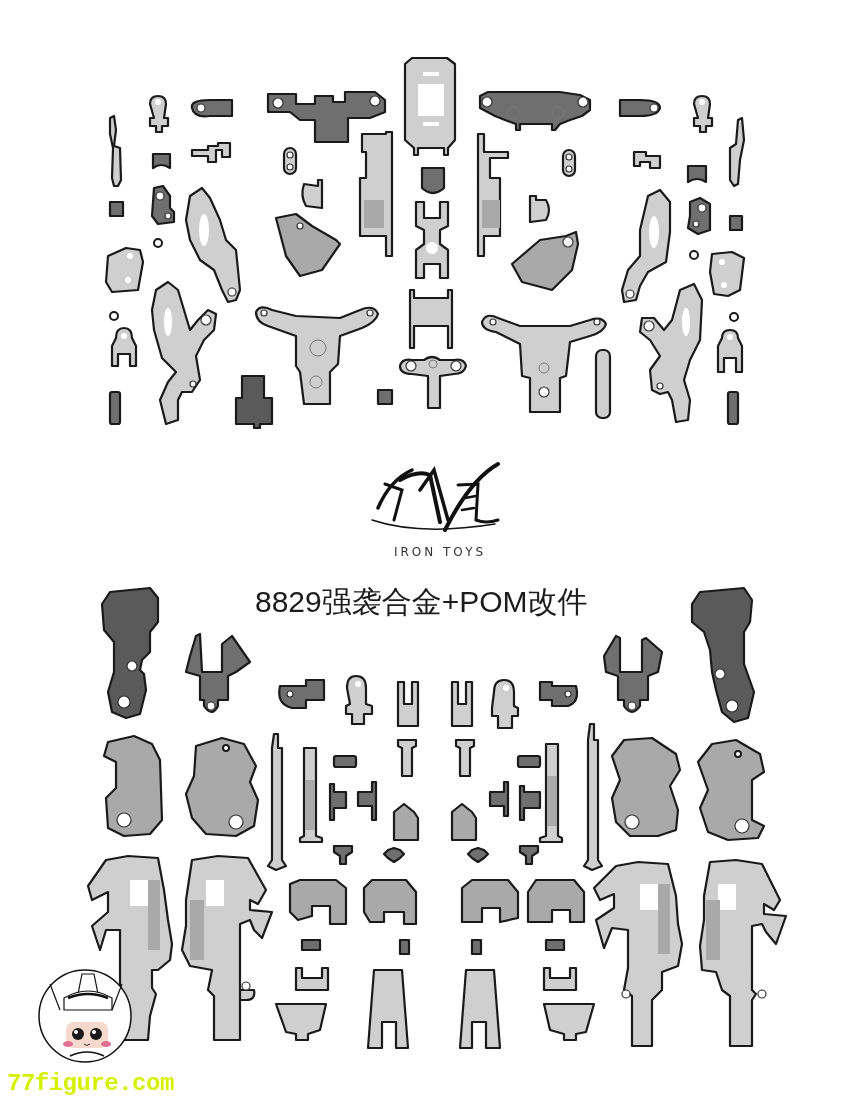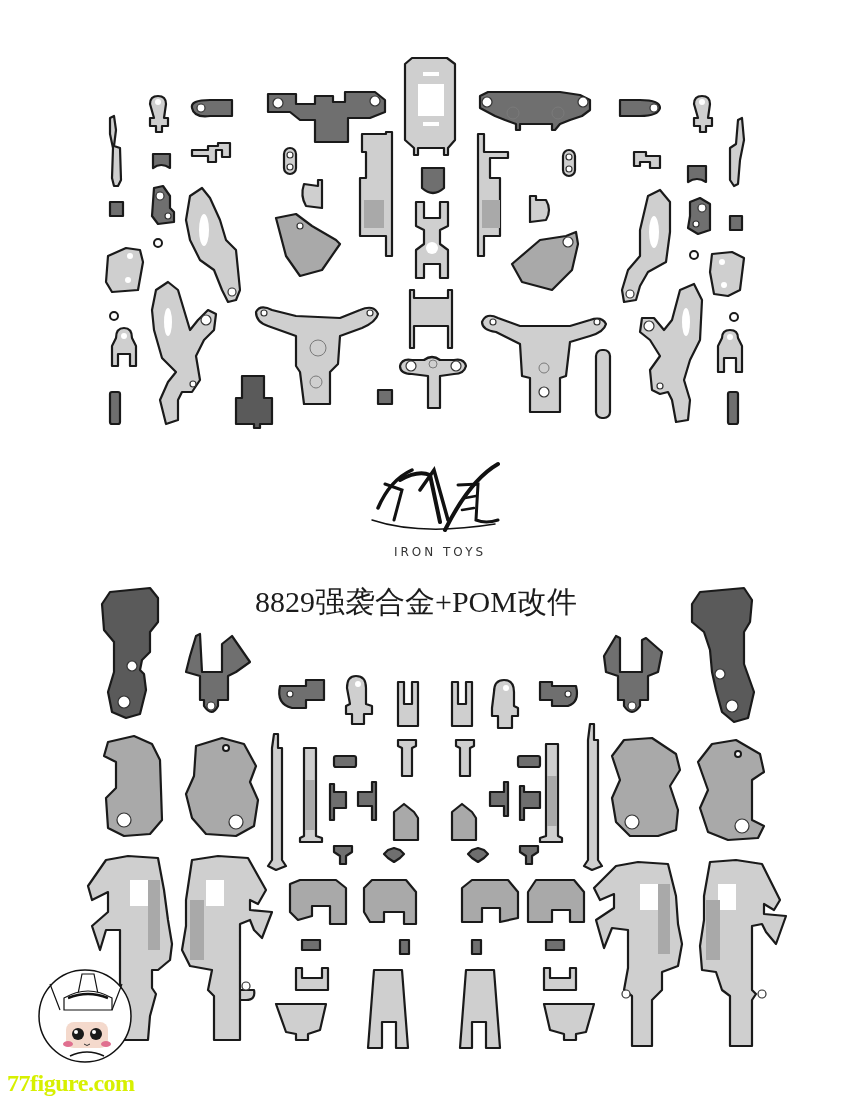--- a/index.html
+++ b/index.html
@@ -9,26 +9,26 @@
   .light { fill: #cfcfcf; }
   .mid { fill: #a9a9a9; }
   .dark { fill: #6f6f6f; }
   .darker { fill: #5a5a5a; }
   .hole { fill: #ffffff; stroke: #333; stroke-width: 1.2; }
   .ring { fill: #ffffff; stroke: #1a1a1a; stroke-width: 2; }
   .detail { fill: none; stroke: #7a7a7a; stroke-width: 1; }
   .white { fill: #ffffff; stroke: none; }
   #title {
     position: absolute; left: 255px; top: 582px; width: 400px;
-    font-family: Liberation Serif, serif; font-size: 30px; color: #1c1c1c;
+    font-family: Liberation Sans, sans-serif; font-size: 30px; color: #1c1c1c;
     letter-spacing: 0px; white-space: nowrap;
   }
   #watermark {
     position: absolute; left: 7px; top: 1070px;
-    font-family: Liberation Serif, serif; font-weight: bold; font-size: 24px;
+    font-family: Liberation Mono, monospace; font-weight: bold; font-size: 24px;
     color: #d7f000; letter-spacing: -0.5px;
   }
 </style>
 </head>
 <body>
 
 <svg id="canvas" viewBox="0 0 850 1113" xmlns="http://www.w3.org/2000/svg">
 
   <g>
 

